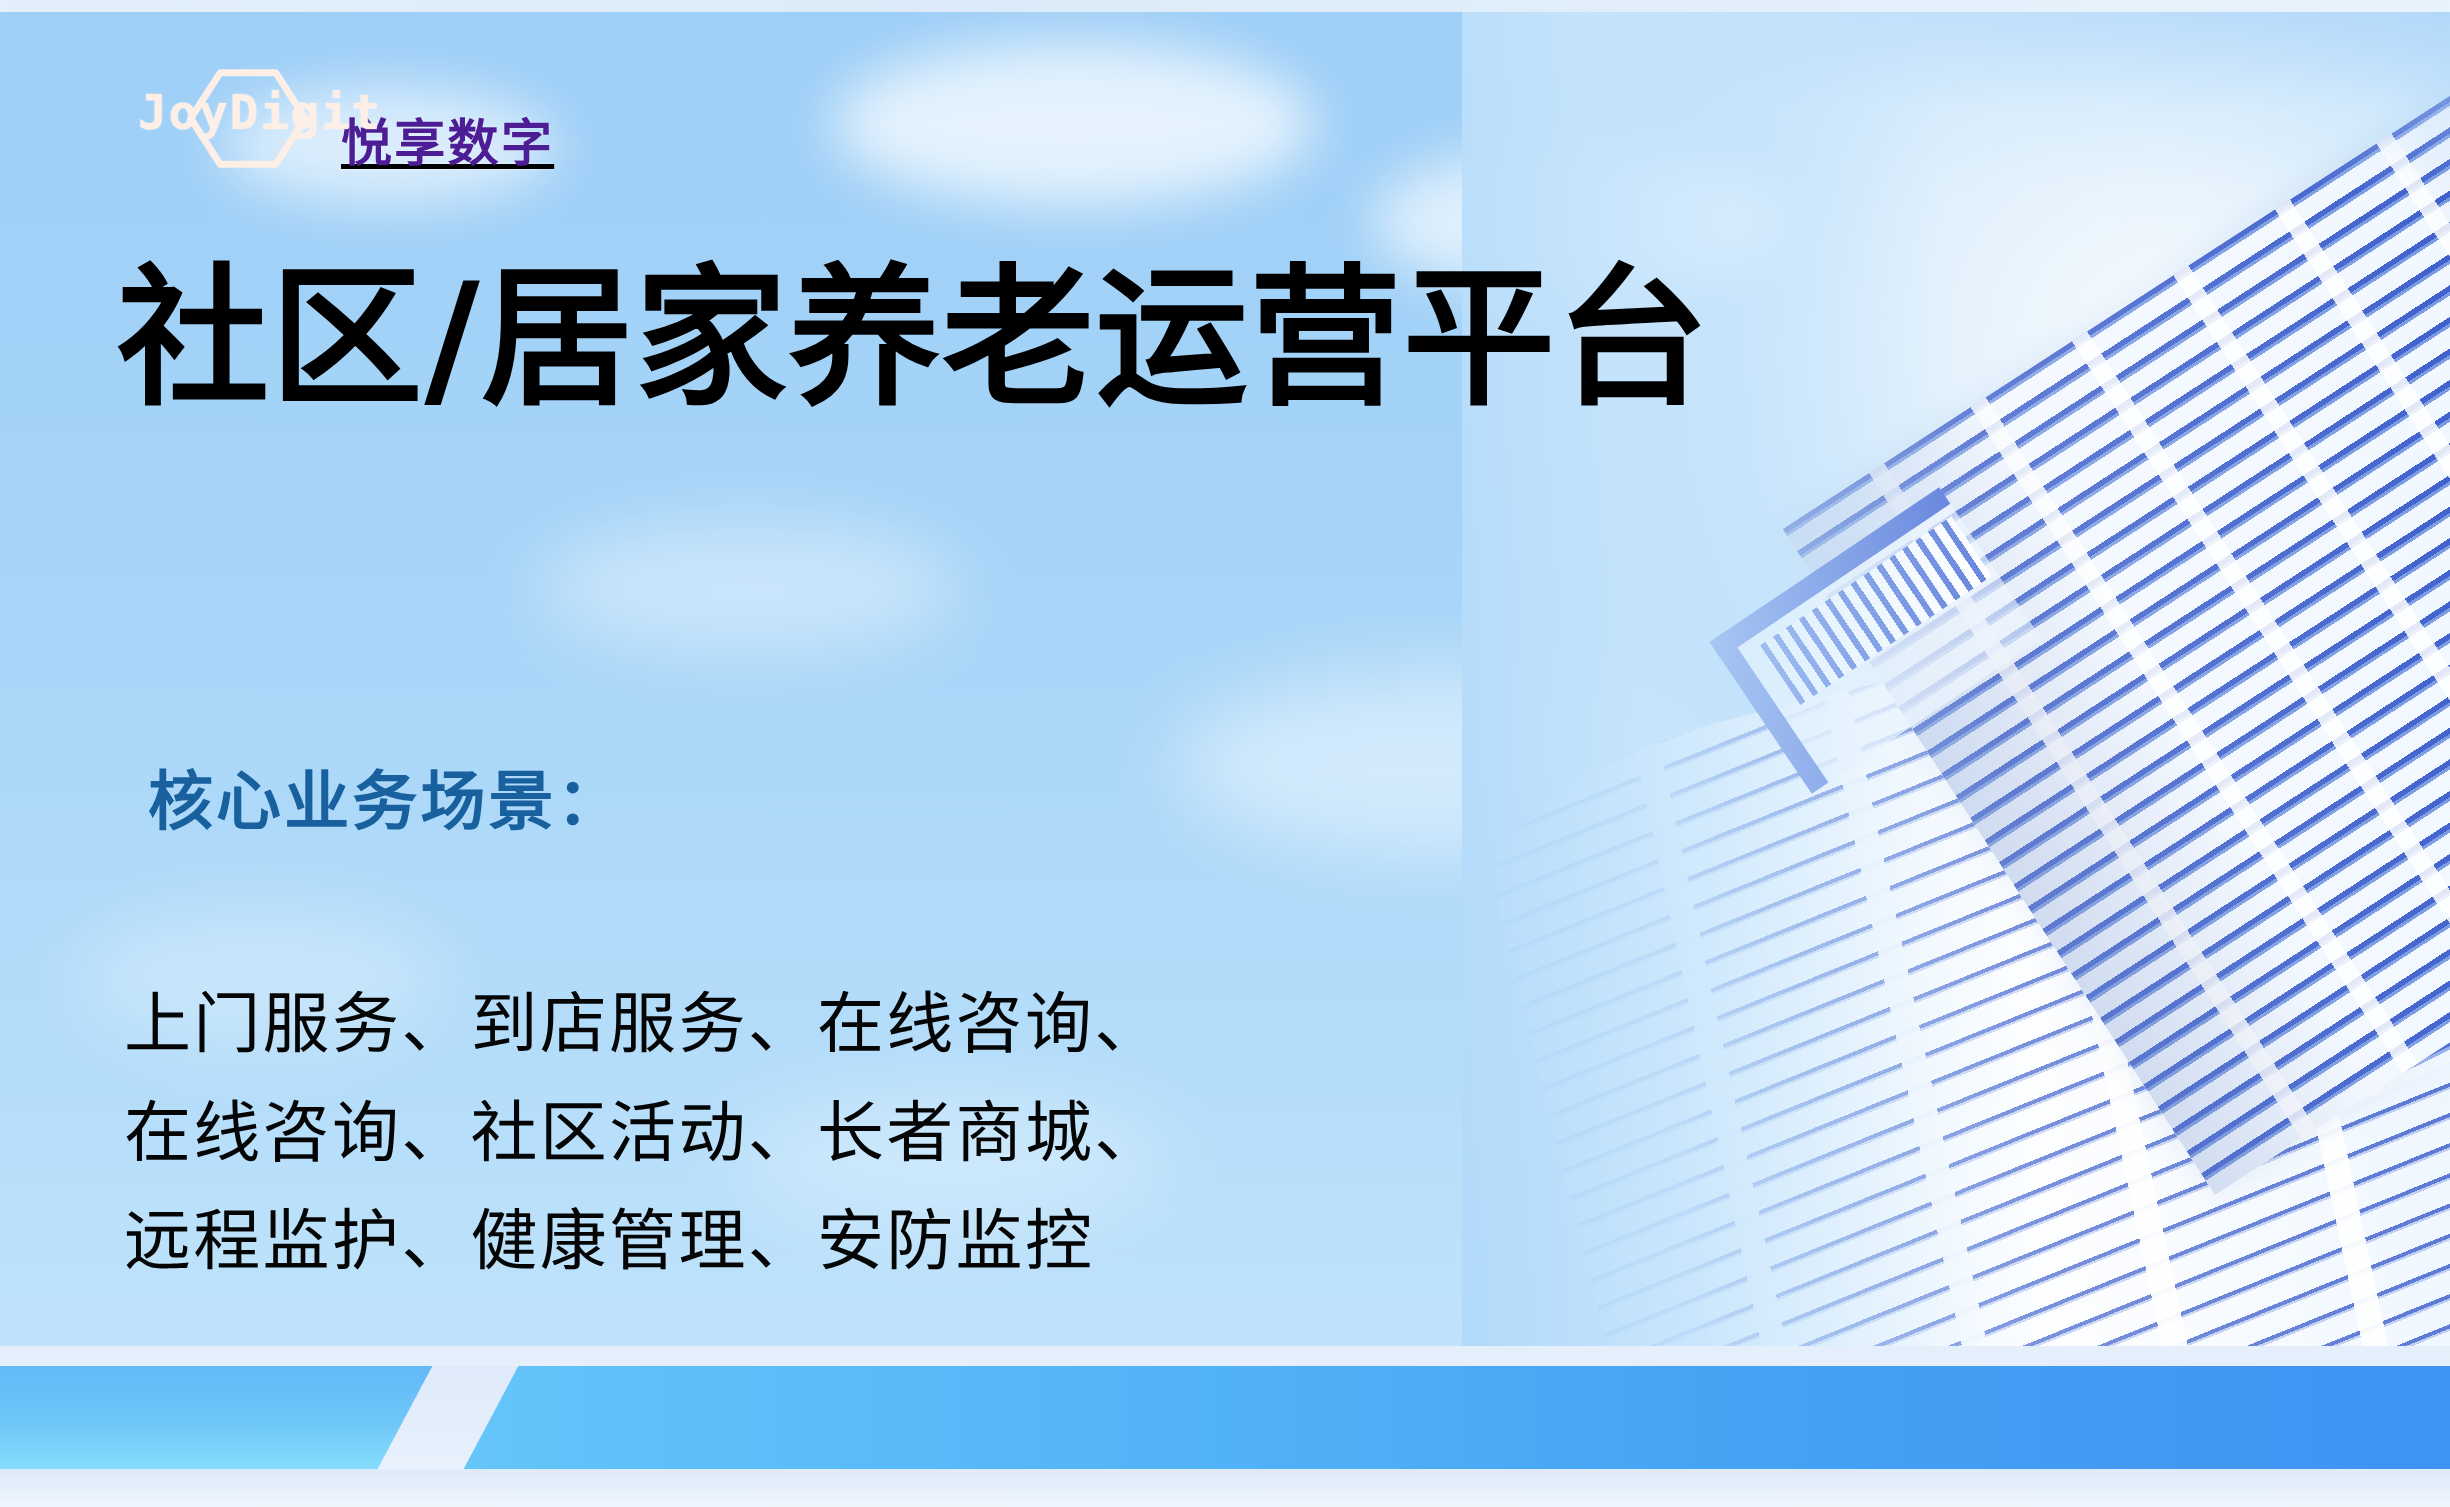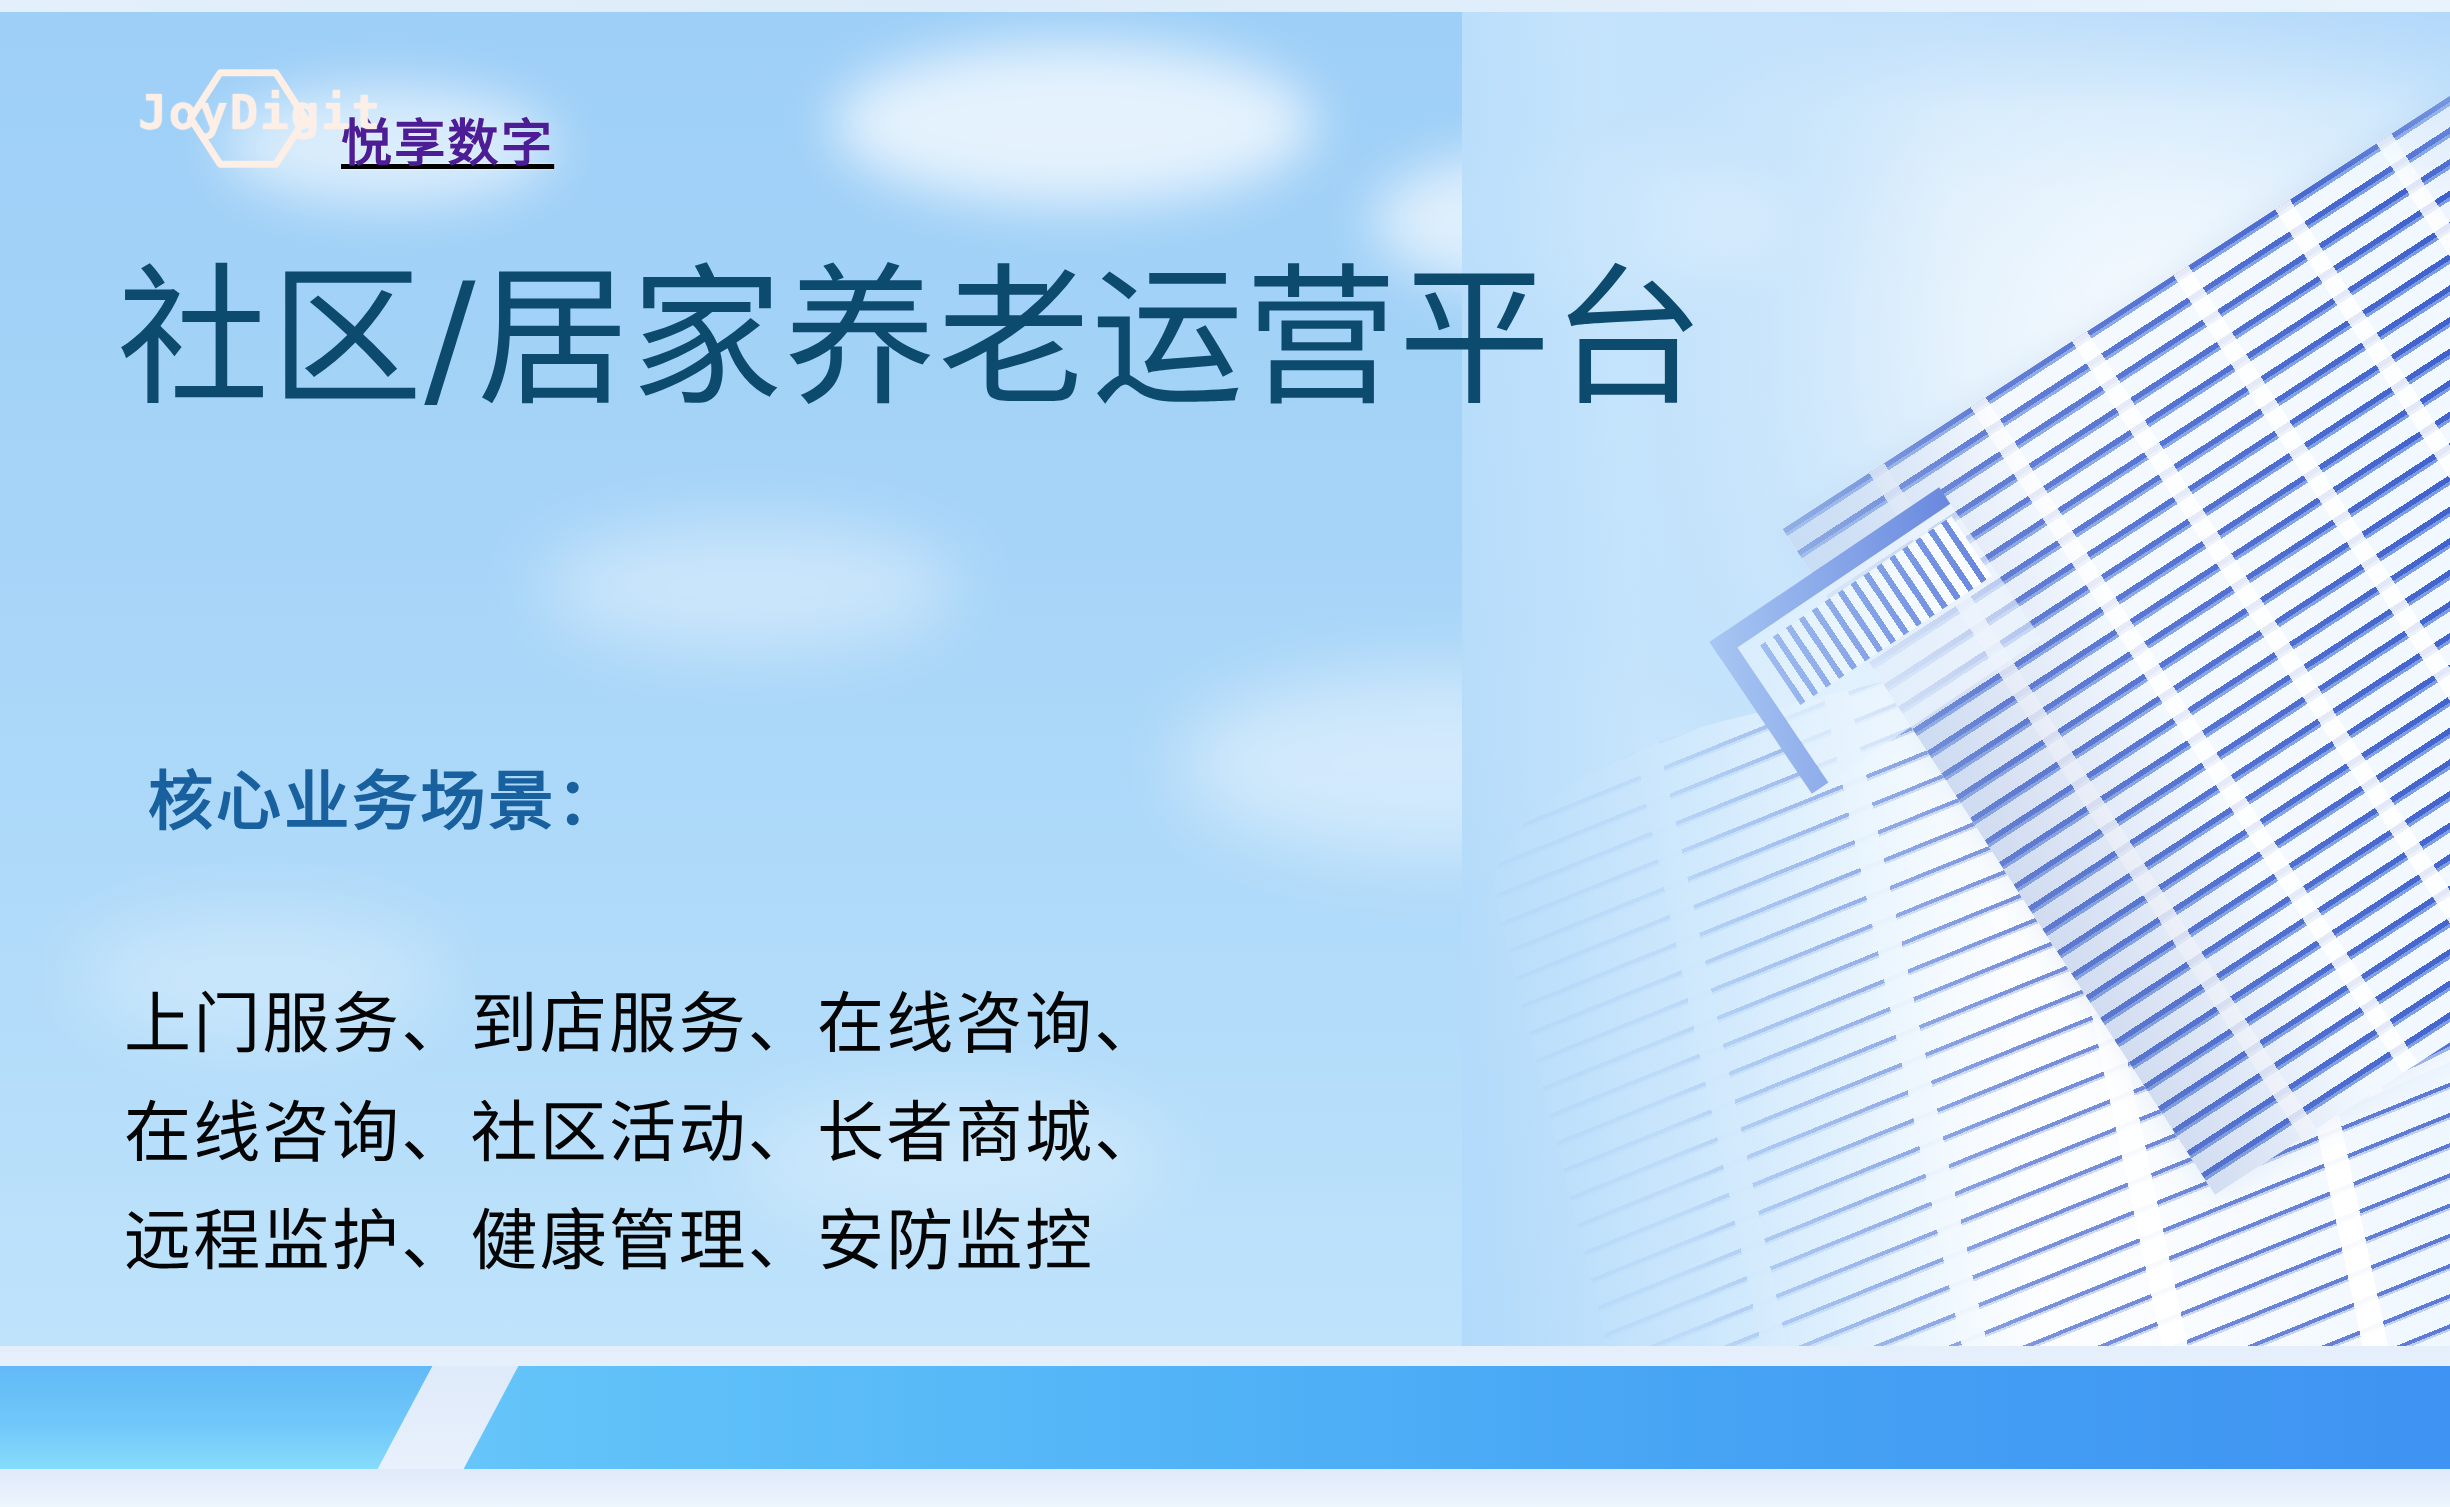--- a/index.html
+++ b/index.html
@@ -168,21 +168,21 @@
   }
   .logo-cn{
     font-size:51px;font-weight:800;color:#4c1d95;letter-spacing:2.3px;
     line-height:1;white-space:nowrap;
     text-shadow:0 0 1.6px rgba(255,255,255,.7);
   }
 
   
   .headline{
     position:absolute;left:117px;top:255px;z-index:30;
-    font-size:152px;font-weight:400;color:#0c4a6e;
+    font-size:152px;font-weight:700;color:#000000;
     letter-spacing:1.6px;line-height:1.1;white-space:nowrap;
   }
 
   
   .subheading{
     position:absolute;left:148px;top:766px;z-index:30;
     font-size:65px;font-weight:900;color:#19609f;
     letter-spacing:3.1px;line-height:1.1;white-space:nowrap;
   }
 

